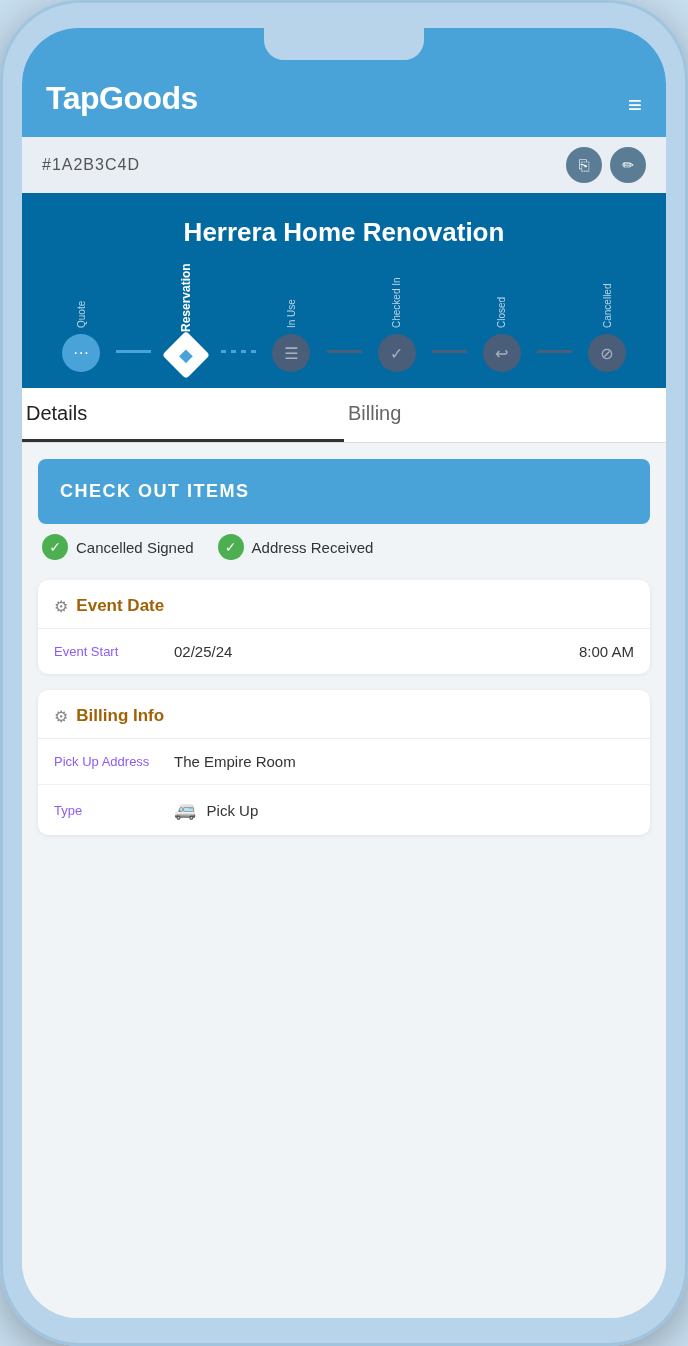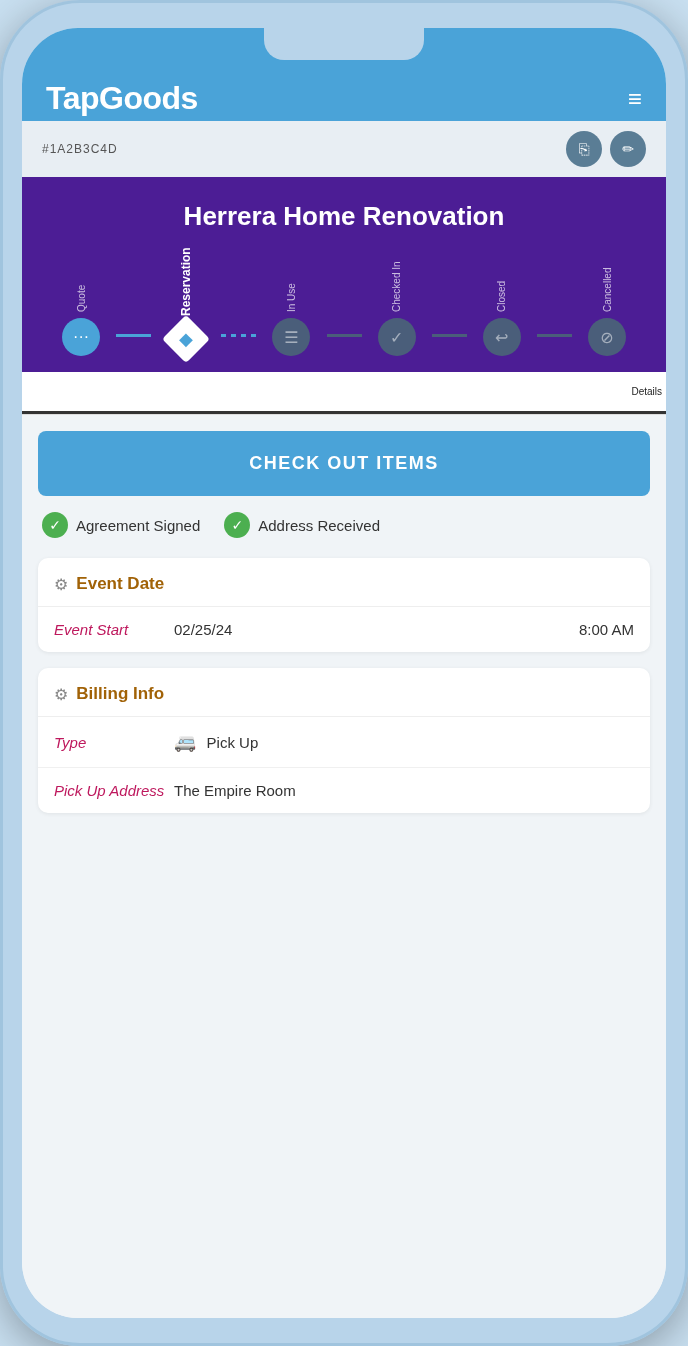--- a/index.html
+++ b/index.html
@@ -37,23 +37,23 @@
       flex: 1;
       background: #f0f4f7;
       border-radius: 56px;
       overflow: hidden;
       display: flex;
       flex-direction: column;
     }
     
     .app-header {
       background: #4aa3d8;
-      padding: 52px 24px 4px 24px;
-      display: flex;
-      align-items: center;
+      padding: 52px 24px 20px 24px;
+      display: flex;
+      align-items: flex-end;
       justify-content: space-between;
       flex-shrink: 0;
     }
     .app-logo {
       font-size: 32px;
       font-weight: 600;
       color: white;
       letter-spacing: -0.5px;
     }
     .hamburger-icon {
@@ -65,21 +65,21 @@
     
     .sub-header {
       background: #e8eef3;
       padding: 10px 20px;
       display: flex;
       align-items: center;
       justify-content: space-between;
       flex-shrink: 0;
     }
     .order-id {
-      font-size: 12px;
+      font-size: 16px;
       color: #555;
       letter-spacing: 1px;
     }
     .sub-header-actions {
       display: flex;
       gap: 8px;
     }
     .icon-btn {
       width: 36px;
       height: 36px;
@@ -87,21 +87,21 @@
       background: #5a7d95;
       display: flex;
       align-items: center;
       justify-content: center;
       color: white;
       font-size: 14px;
       cursor: pointer;
     }
     
     .status-banner {
-      background: #4c1d95;
+      background: #0369a1;
       padding: 24px 20px 0 20px;
       flex-shrink: 0;
     }
     .project-title {
       color: white;
       font-size: 26px;
       font-weight: 700;
       text-align: center;
       margin-bottom: 20px;
     }
@@ -163,22 +163,22 @@
     
     .tabs {
       background: white;
       display: flex;
       flex-shrink: 0;
       border-bottom: 1px solid #ddd;
     }
     .tab {
       flex: 1;
       padding: 14px 4px;
-      text-align: right;
-      font-size: 10px;
+      text-align: left;
+      font-size: 20px;
       color: #666;
       cursor: pointer;
       border-bottom: 3px solid transparent;
     }
     .tab.active {
       color: #222;
       border-bottom: 3px solid #333;
       font-weight: 500;
     }
     
@@ -188,24 +188,23 @@
       background: #f0f4f7;
       padding: 16px;
     }
     
     .checkout-btn {
       background: #4aa3d8;
       color: white;
       font-size: 18px;
       font-weight: 700;
       letter-spacing: 1.5px;
-      text-align: center;
       padding: 22px;
       border-radius: 8px;
-      margin-bottom: 16px;
+      margin-bottom: 10px;
       cursor: pointer;
     }
     
     .status-badges {
       display: flex;
       gap: 24px;
       margin-bottom: 20px;
       padding: 0 4px;
     }
     .badge-item {
@@ -252,24 +251,23 @@
       font-size: 16px;
     }
     .card-row {
       display: flex;
       align-items: center;
       padding: 14px 16px;
       border-bottom: 1px solid #f0f0f0;
     }
     .card-row:last-child { border-bottom: none; }
     .card-label {
-      font-size: 15px;
-      color: #be185d;
+      font-size: 13px;
+      color: #8b5cf6;
       min-width: 120px;
-      font-style: italic;
     }
     .card-value {
       font-size: 15px;
       color: #333;
       flex: 1;
     }
     .card-value-right {
       font-size: 15px;
       color: #333;
     }
@@ -360,30 +358,31 @@
             <span>⊘</span>
           </div>
         </div>
 
       </div>
       <div style="height:16px;"></div>
     </div>
 
     <div class="tabs">
       <div class="tab active">Details</div>
+      <div class="tab">Billing</div>
     </div>
 
     <div class="content">
 
       <div class="checkout-btn">CHECK OUT ITEMS</div>
 
       <div class="status-badges">
         <div class="badge-item">
           <div class="badge-check">✓</div>
-          <span>Agreement Signed</span>
+          <span>Cancelled Signed</span>
         </div>
         <div class="badge-item">
           <div class="badge-check">✓</div>
           <span>Address Received</span>
         </div>
       </div>
 
       <div class="card">
         <div class="card-header">
           <span class="gear-icon">⚙</span>
@@ -393,29 +392,29 @@
           <span class="card-label">Event Start</span>
           <span class="card-value">02/25/24</span>
           <span class="card-value-right">8:00 AM</span>
         </div>
       </div>
 
       <div class="card">
         <div class="card-header">
           <span class="gear-icon">⚙</span>
           <span class="card-header-title">Billing Info</span>
+        </div>
+        <div class="card-row">
+          <span class="card-label">Pick Up Address</span>
+          <span class="card-value">The Empire Room</span>
         </div>
         <div class="card-row">
           <span class="card-label">Type</span>
           <span class="card-value">
             <span class="pickup-icon">🚐</span>
             <span>Pick Up</span>
           </span>
         </div>
-        <div class="card-row">
-          <span class="card-label">Pick Up Address</span>
-          <span class="card-value">The Empire Room</span>
-        </div>
       </div>
 
     </div>
   </div>
 </div>
 
 </body></html>

